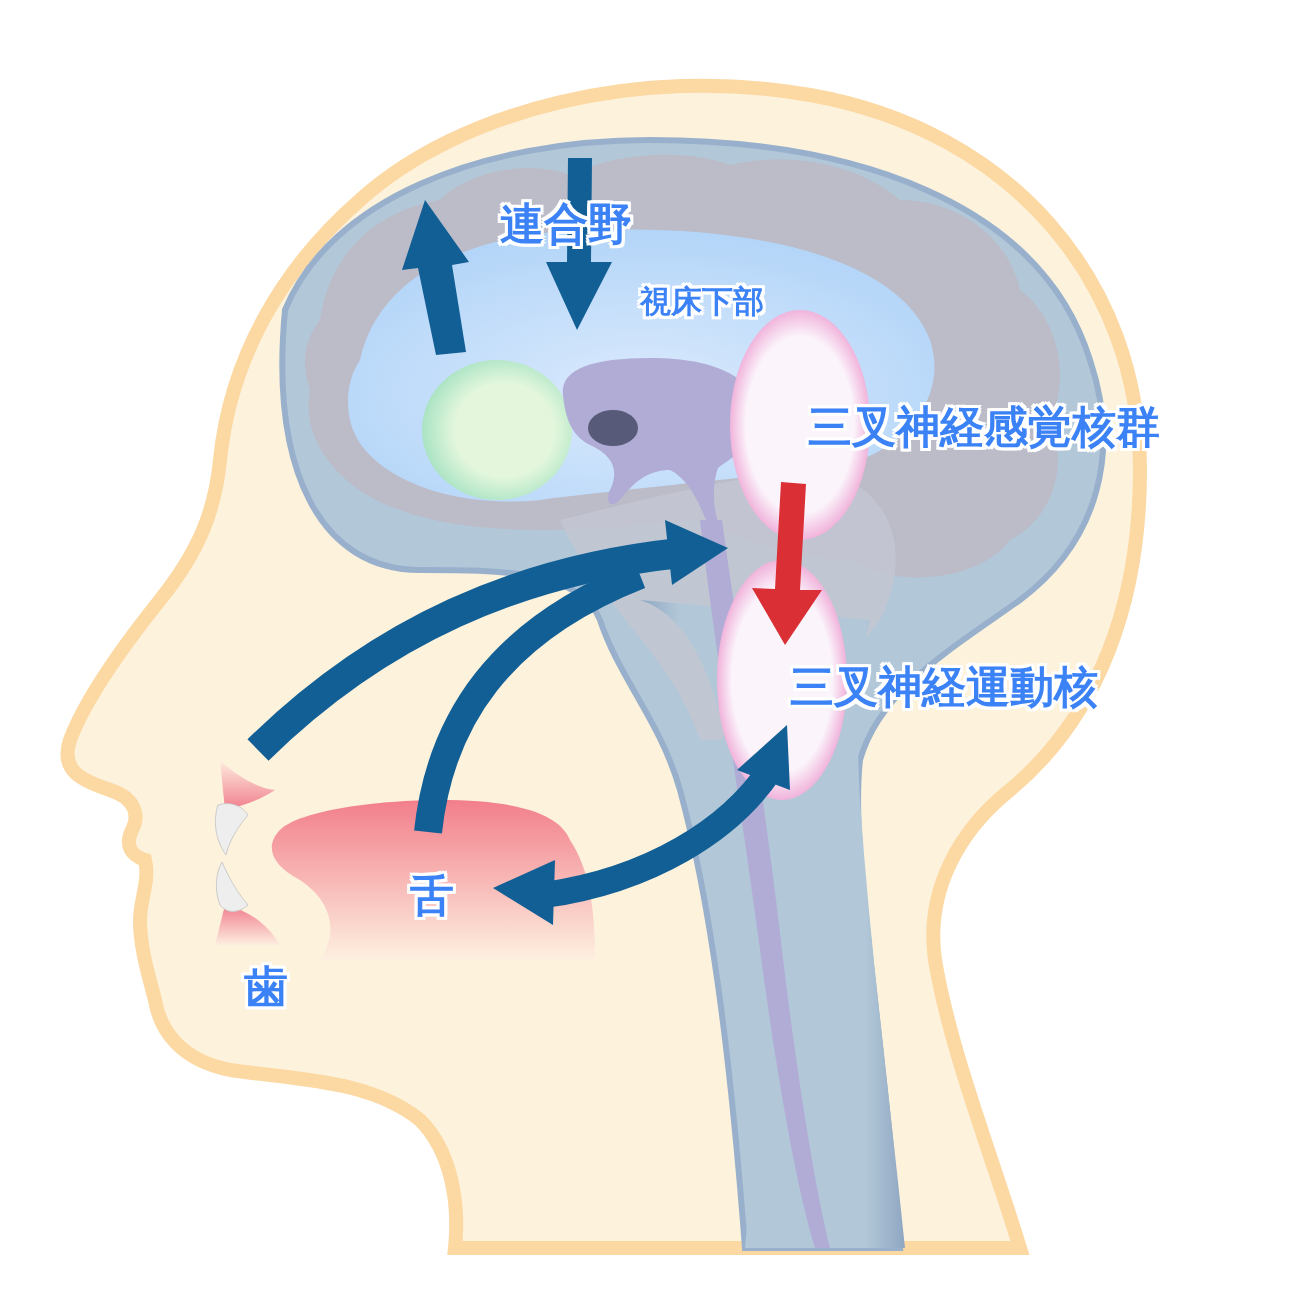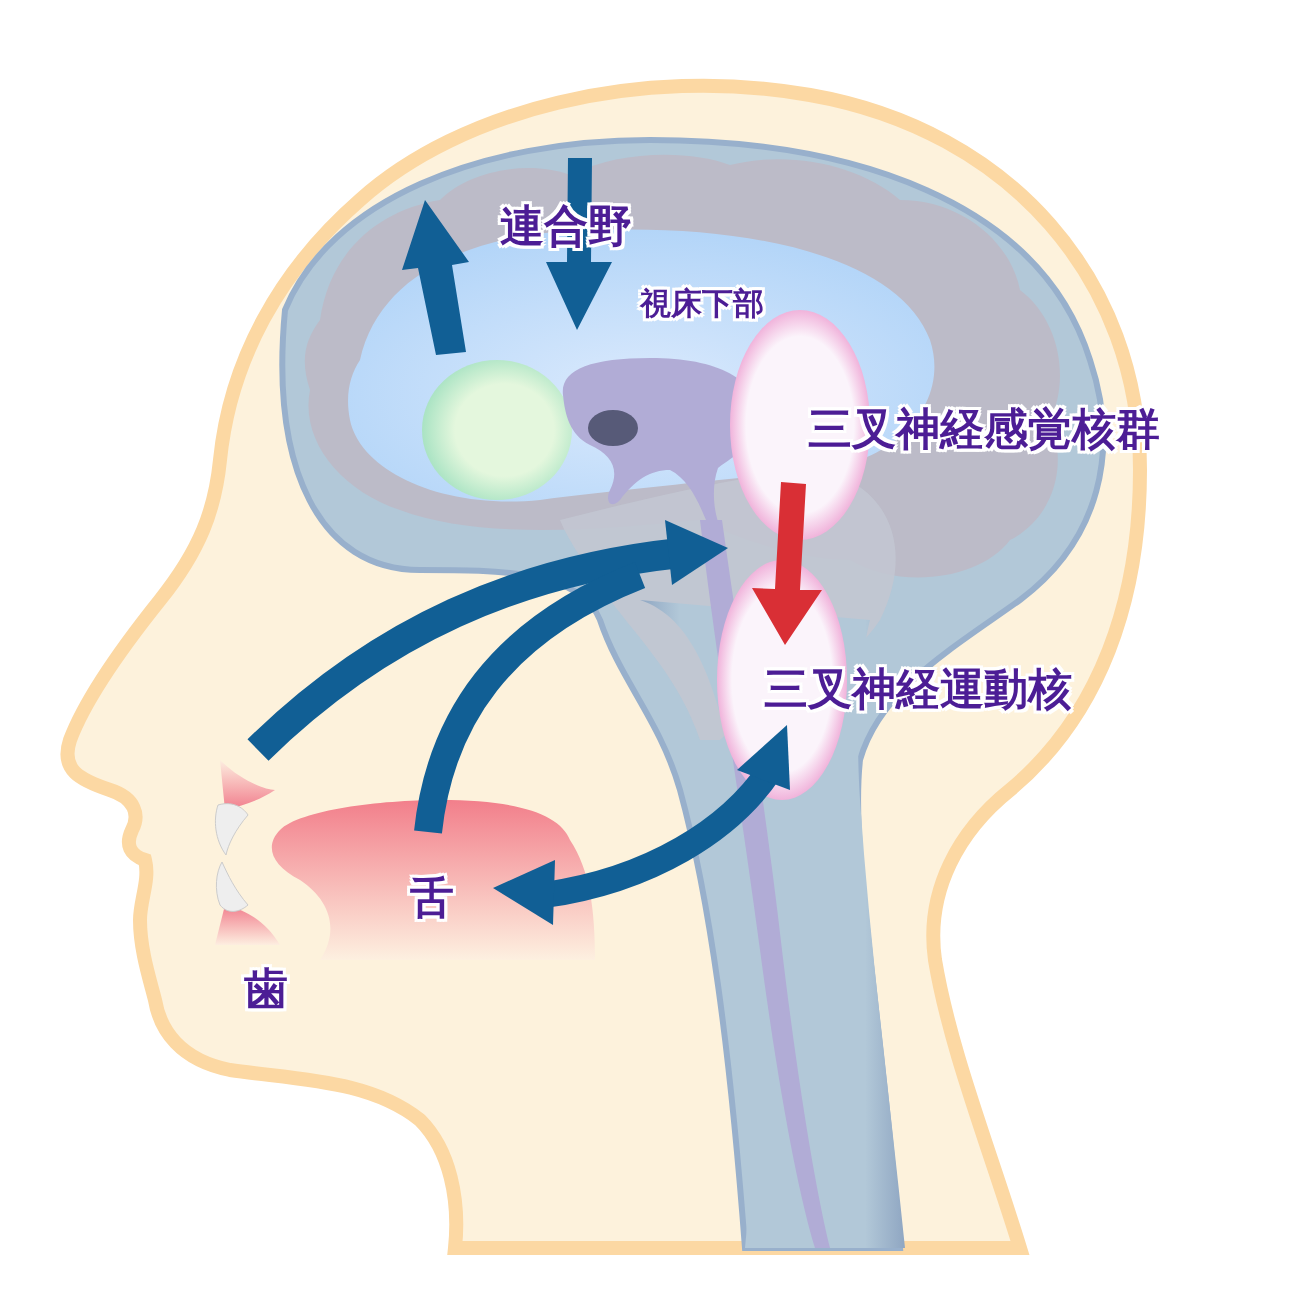--- a/index.html
+++ b/index.html
@@ -1,22 +1,22 @@
 <!DOCTYPE html>
 <html><head>
 <meta charset="utf-8">
 <style>
   html, body { margin: 0; padding: 0; background: #ffffff; }
   body { width: 1300px; height: 1300px; position: relative; overflow: hidden; font-family: "DejaVu Sans", sans-serif; }
   #diagram { position: absolute; left: 0; top: 0; width: 1300px; height: 1300px; }
   .label {
     position: absolute;
-    font-family: Liberation Serif, serif;
+    font-family: Liberation Mono, monospace;
     font-weight: bold;
-    color: #4c1d95;
+    color: #3b82f6;
     white-space: nowrap;
     line-height: 1;
     text-shadow:
       -3px -3px 0 #fff, 3px -3px 0 #fff, -3px 3px 0 #fff, 3px 3px 0 #fff,
       0 -3px 0 #fff, 0 3px 0 #fff, -3px 0 0 #fff, 3px 0 0 #fff;
   }
 </style>
 </head>
 <body>
 
@@ -163,16 +163,16 @@
     <path d="M 545 895 C 650 880, 730 830, 770 770" fill="none" stroke="#115f95" stroke-width="26"></path>
     <path d="M 493 888 L 555 860 L 553 925 Z" fill="#115f95"></path>
     <path d="M 787 725 L 790 790 L 737 770 Z" fill="#115f95"></path>
 
     <path d="M 781 482 L 806 484 L 800 590 L 822 590 L 785 645 L 752 588 L 775 589 Z" fill="#d92f35"></path>
   </svg>
 
   <div class="label" style="left:500px; top:205px; font-size:44px;">連合野</div>
   <div class="label" style="left:640px; top:288px; font-size:31px;">視床下部</div>
   <div class="label" style="left:808px; top:408px; font-size:44px;">三叉神経感覚核群</div>
-  <div class="label" style="left:764px; top:668px; font-size:44px;">三叉神経運動核</div>
+  <div class="label" style="left:790px; top:668px; font-size:44px;">三叉神経運動核</div>
   <div class="label" style="left:410px; top:877px; font-size:44px;">舌</div>
   <div class="label" style="left:244px; top:968px; font-size:44px;">歯</div>
 </div>
 
 </body></html>

